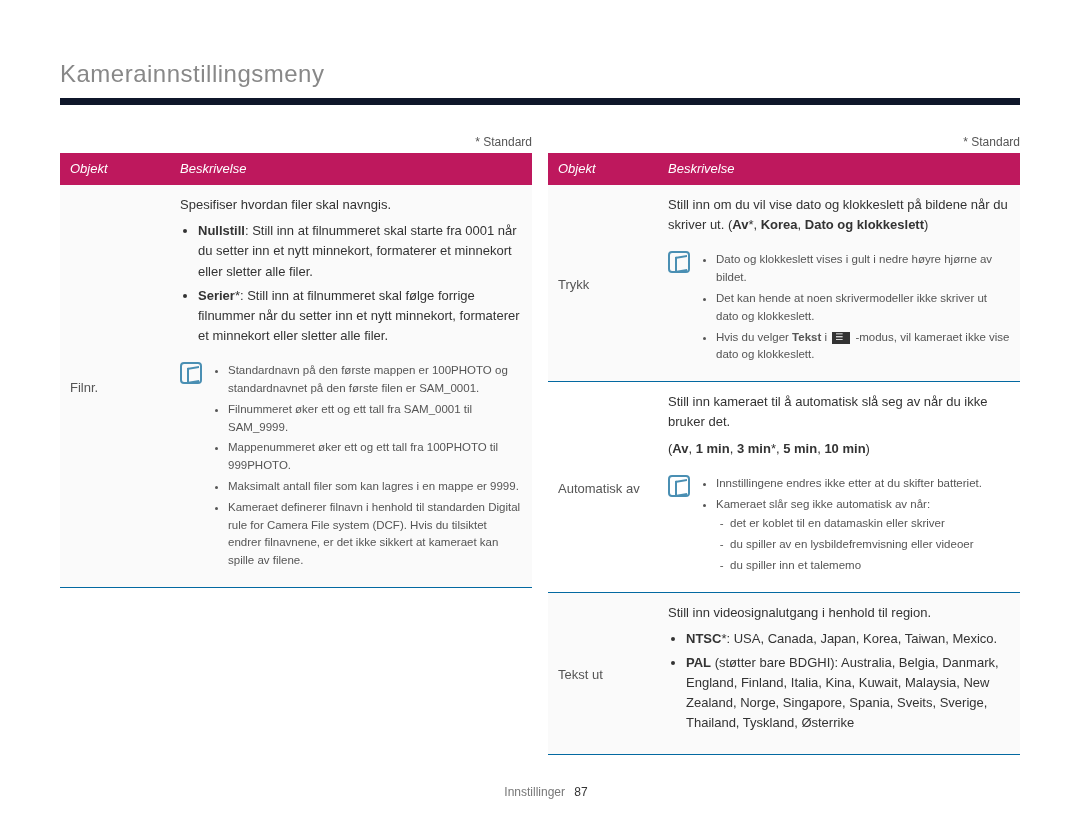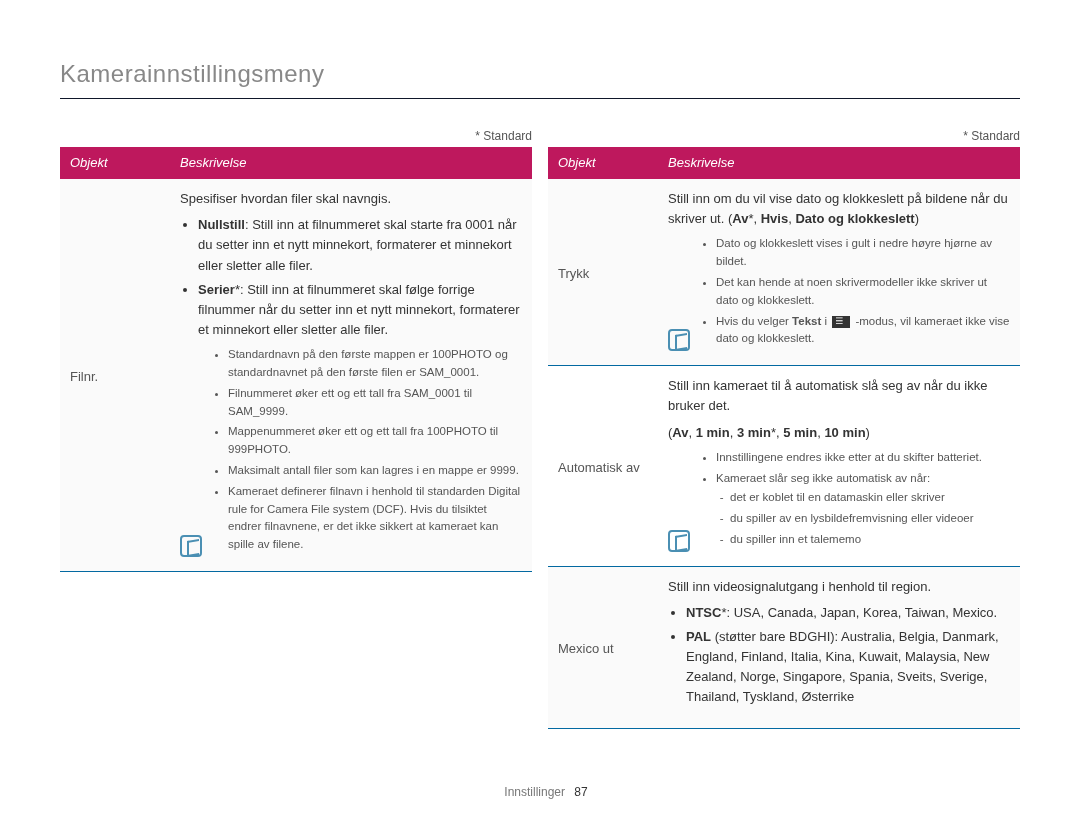--- a/index.html
+++ b/index.html
@@ -10,21 +10,21 @@
     font-family: Arial, Helvetica, sans-serif;
     color: #333;
     position: relative;
     padding: 60px 60px 0 60px;
   }
   .page-title {
     font-size: 24px;
     font-weight: 300;
     color: #888;
     letter-spacing: 0.5px;
-    border-bottom: 1px solid #0f172a;
+    border-bottom: 7px solid #0f172a;
     padding-bottom: 10px;
     margin-bottom: 30px;
   }
   .columns {
     display: flex;
     gap: 16px;
   }
   .col {
     flex: 1;
     min-width: 0;
@@ -64,22 +64,21 @@
     font-size: 13px;
     padding-top: 18px;
     vertical-align: middle;
   }
   .desc > .intro { margin-bottom: 6px; }
   .bullets { list-style: disc; padding-left: 18px; margin-bottom: 6px; }
   .bullets li { margin-bottom: 4px; }
   .notebox {
     display: flex;
     gap: 10px;
-    margin-top: 6px;
-    align-items: flex-end;
+    margin-top: 16px;
   }
   .notebox .icon {
     flex: 0 0 auto;
     width: 22px; height: 22px;
     border: 2px solid #4a8fb3;
     border-radius: 4px;
     position: relative;
   }
   .notebox .icon::after {
     content: "";
@@ -181,21 +180,21 @@
           <th>Objekt</th>
           <th>Beskrivelse</th>
         </tr>
       </thead>
       <tbody>
 
         <tr>
           <td class="label">Trykk</td>
           <td class="desc">
             <div class="intro">
-              <span>Still inn om du vil vise dato og klokkeslett på bildene når du skriver ut. (</span><span class="bold">Av</span><span>*, </span><span class="bold">Hvis</span><span>, </span><span class="bold">Dato og klokkeslett</span><span>)</span>
+              <span>Still inn om du vil vise dato og klokkeslett på bildene når du skriver ut. (</span><span class="bold">Av</span><span>*, </span><span class="bold">Korea</span><span>, </span><span class="bold">Dato og klokkeslett</span><span>)</span>
             </div>
             <div class="notebox">
               <div class="icon"></div>
               <ul>
                 <li>Dato og klokkeslett vises i gult i nedre høyre hjørne av bildet.</li>
                 <li>Det kan hende at noen skrivermodeller ikke skriver ut dato og klokkeslett.</li>
                 <li>
                   <span>Hvis du velger </span><span class="bold">Tekst</span><span> i </span><span class="mode-icon"></span><span> -modus, vil kameraet ikke vise dato og klokkeslett.</span>
                 </li>
               </ul>
@@ -221,21 +220,21 @@
                     <li>du spiller av en lysbildefremvisning eller videoer</li>
                     <li>du spiller inn et talememo</li>
                   </ul>
                 </li>
               </ul>
             </div>
           </td>
         </tr>
 
         <tr>
-          <td class="label">Mexico ut</td>
+          <td class="label">Tekst ut</td>
           <td class="desc">
             <div class="intro">Still inn videosignalutgang i henhold til region.</div>
             <ul class="bullets">
               <li>
                 <span class="bold">NTSC</span><span>*: USA, Canada, Japan, Korea, Taiwan, Mexico.</span>
               </li>
               <li>
                 <span class="bold">PAL</span><span> (støtter bare BDGHI): Australia, Belgia, Danmark, England, Finland, Italia, Kina, Kuwait, Malaysia, New Zealand, Norge, Singapore, Spania, Sveits, Sverige, Thailand, Tyskland, Østerrike</span>
               </li>
             </ul>

